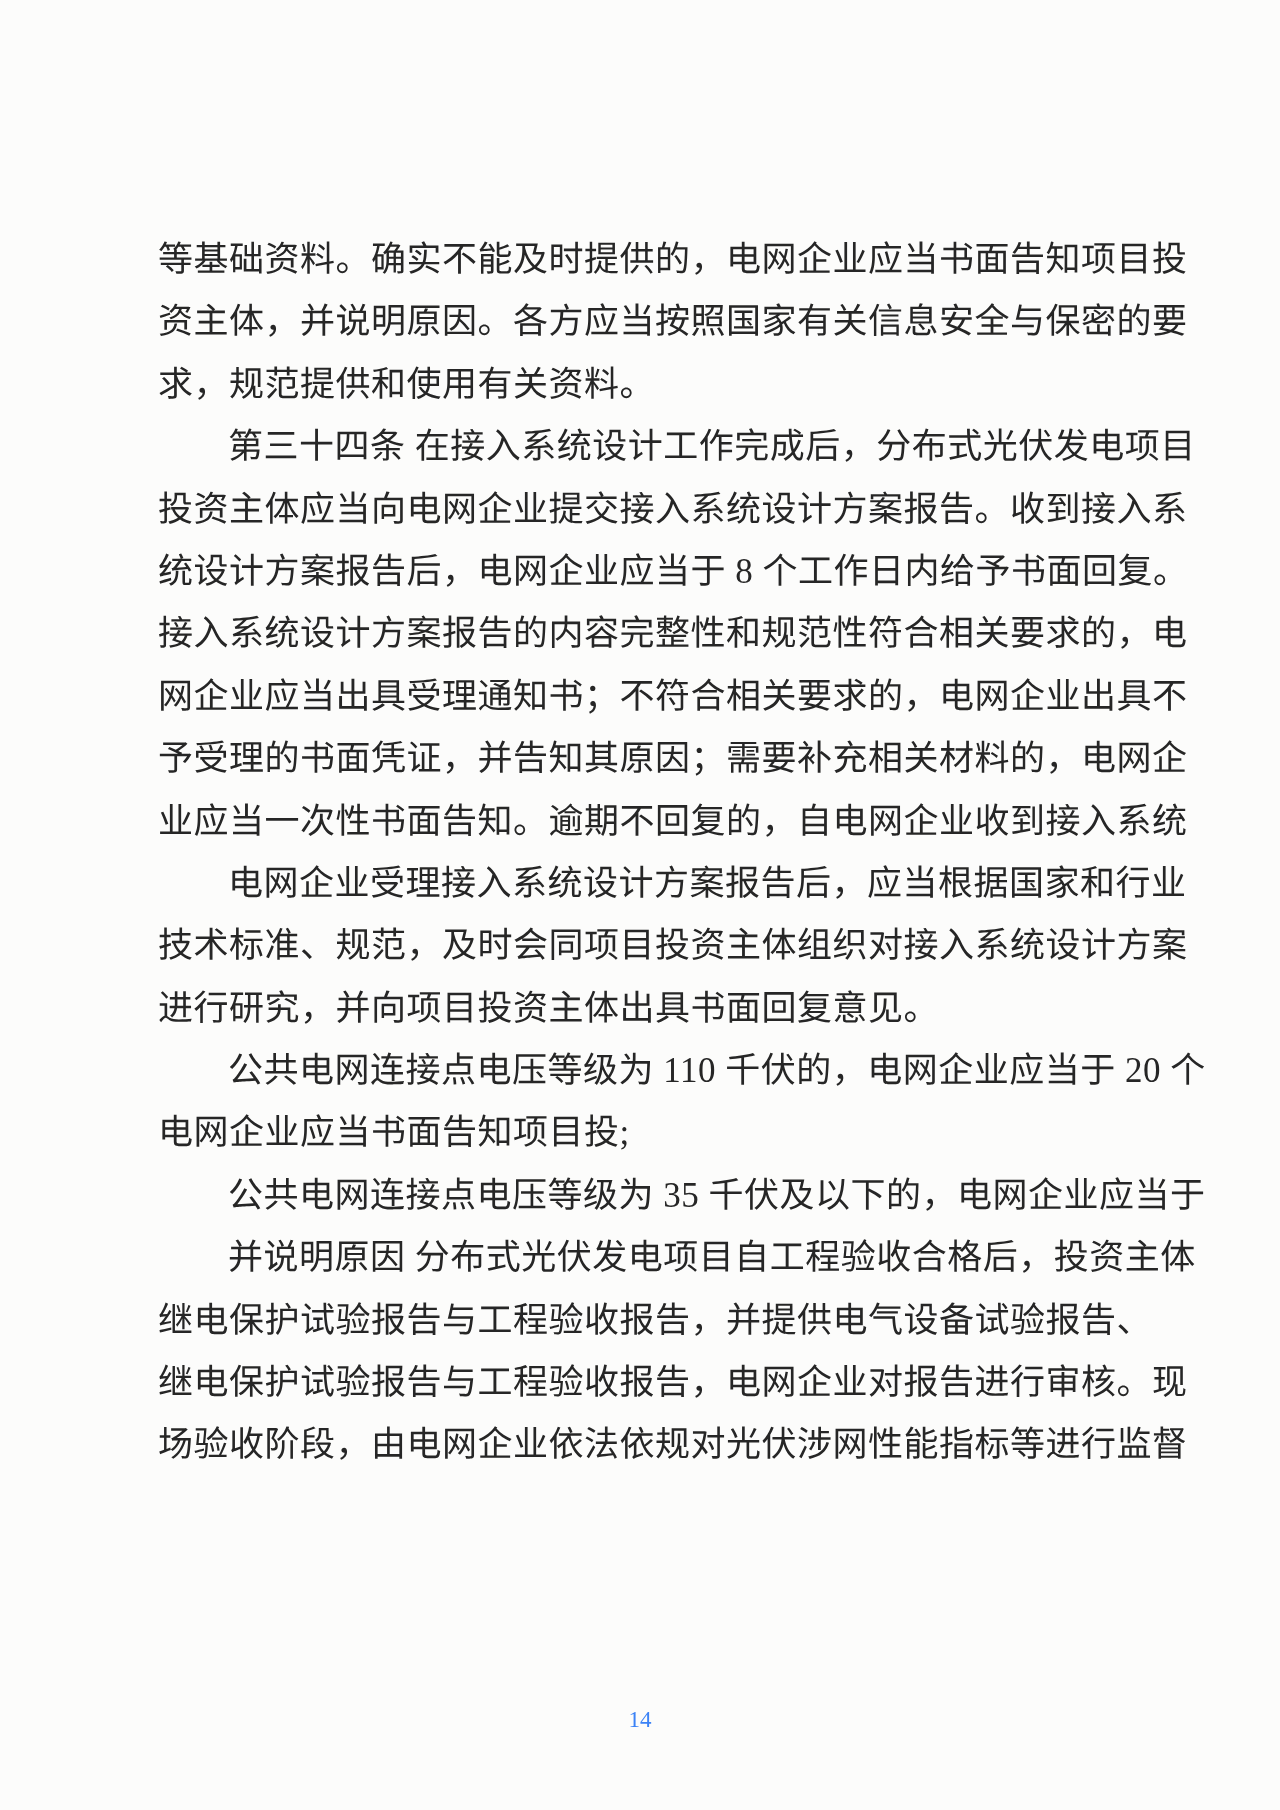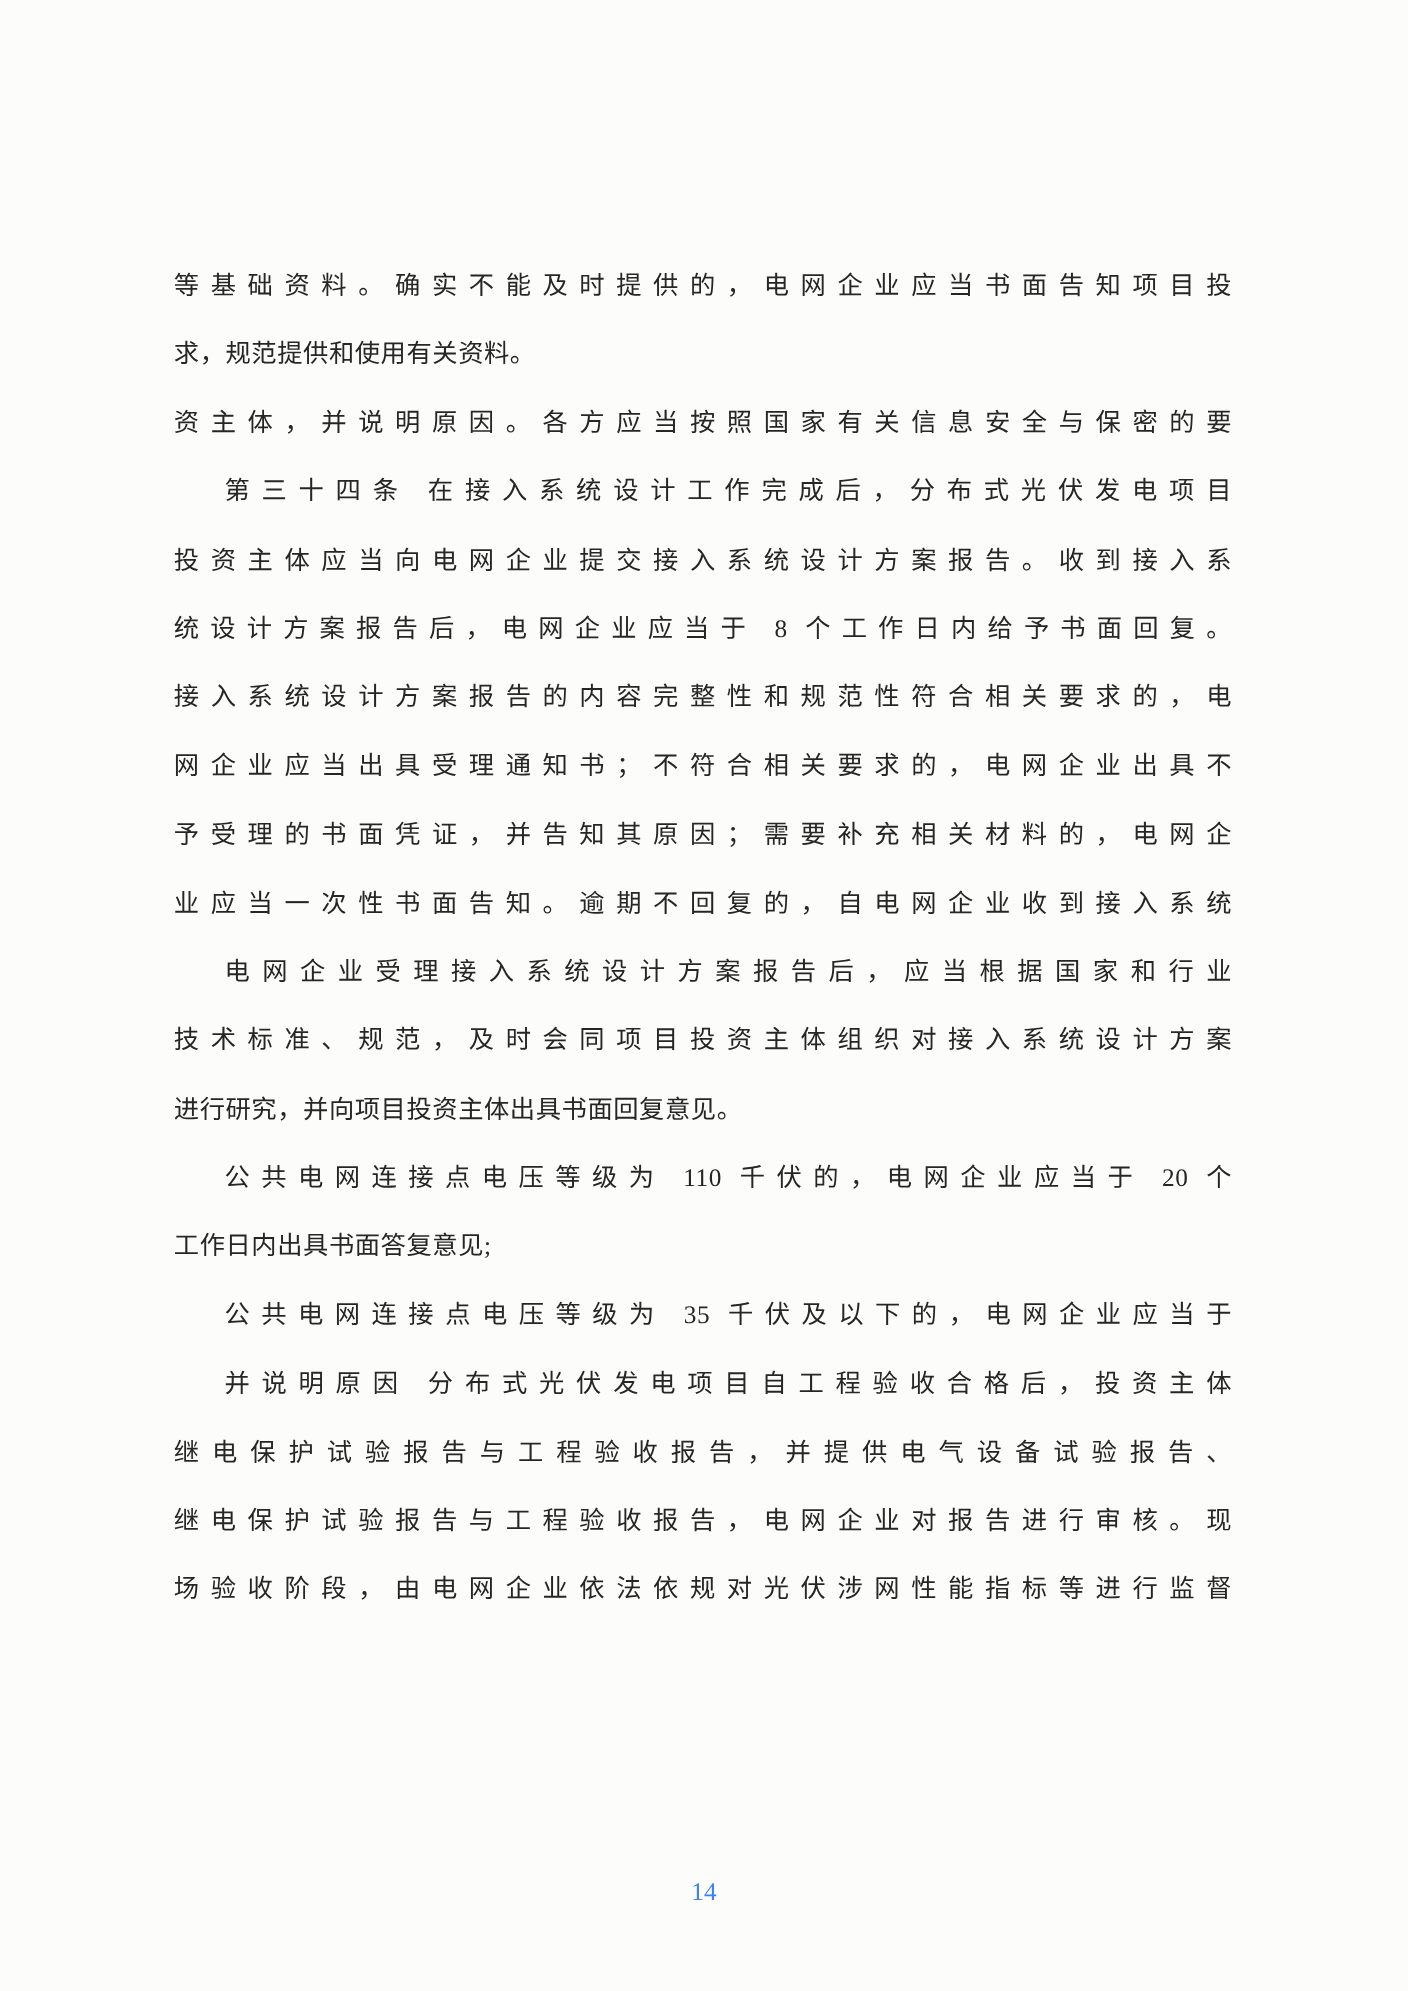--- a/index.html
+++ b/index.html
@@ -16,21 +16,21 @@
     font-family: "Liberation Serif", "DejaVu Serif", serif;
     color: #262626;
   }
   .text-block {
     position: absolute;
     left: 158px;
     top: 229px;
     width: 962px;
   }
   .line {
-    font-size: 23px;
+    font-size: 35px;
     line-height: 62.4px;
     height: 62.4px;
     white-space: nowrap;
     text-align: justify;
     text-align-last: justify;
     letter-spacing: 0.5px;
   }
   .line.end {
     text-align-last: left;
   }
@@ -52,38 +52,38 @@
   }
 </style>
 </head>
 <body>
 
 <div class="page">
 
   <div class="text-block">
 
     <div class="line">等基础资料。确实不能及时提供的，电网企业应当书面告知项目投</div>
+    <div class="line">资主体，并说明原因。各方应当按照国家有关信息安全与保密的要</div>
     <div class="line end">求，规范提供和使用有关资料。</div>
-    <div class="line">资主体，并说明原因。各方应当按照国家有关信息安全与保密的要</div>
 
     <div class="line indent"><span class="article-heading">第三十四条</span><span> 在接入系统设计工作完成后，分布式光伏发电项目</span></div>
 
     <div class="line">投资主体应当向电网企业提交接入系统设计方案报告。收到接入系</div>
     <div class="line">统设计方案报告后，电网企业应当于 8 个工作日内给予书面回复。</div>
     <div class="line">接入系统设计方案报告的内容完整性和规范性符合相关要求的，电</div>
     <div class="line">网企业应当出具受理通知书；不符合相关要求的，电网企业出具不</div>
     <div class="line">予受理的书面凭证，并告知其原因；需要补充相关材料的，电网企</div>
     <div class="line">业应当一次性书面告知。逾期不回复的，自电网企业收到接入系统</div>
 
     <div class="line indent">电网企业受理接入系统设计方案报告后，应当根据国家和行业</div>
     <div class="line">技术标准、规范，及时会同项目投资主体组织对接入系统设计方案</div>
     <div class="line end">进行研究，并向项目投资主体出具书面回复意见。</div>
 
     <div class="line indent">公共电网连接点电压等级为 110 千伏的，电网企业应当于 20 个</div>
-    <div class="line end">工作日内出具书面答复意见;</div>
+    <div class="line end">电网企业应当书面告知项目投;</div>
 
     <div class="line indent">公共电网连接点电压等级为 35 千伏及以下的，电网企业应当于</div>
 
     <div class="line indent"><span class="article-heading">并说明原因</span><span> 分布式光伏发电项目自工程验收合格后，投资主体</span></div>
 
     <div class="line">继电保护试验报告与工程验收报告，并提供电气设备试验报告、</div>
     <div class="line">继电保护试验报告与工程验收报告，电网企业对报告进行审核。现</div>
     <div class="line">场验收阶段，由电网企业依法依规对光伏涉网性能指标等进行监督</div>
 
   </div>

